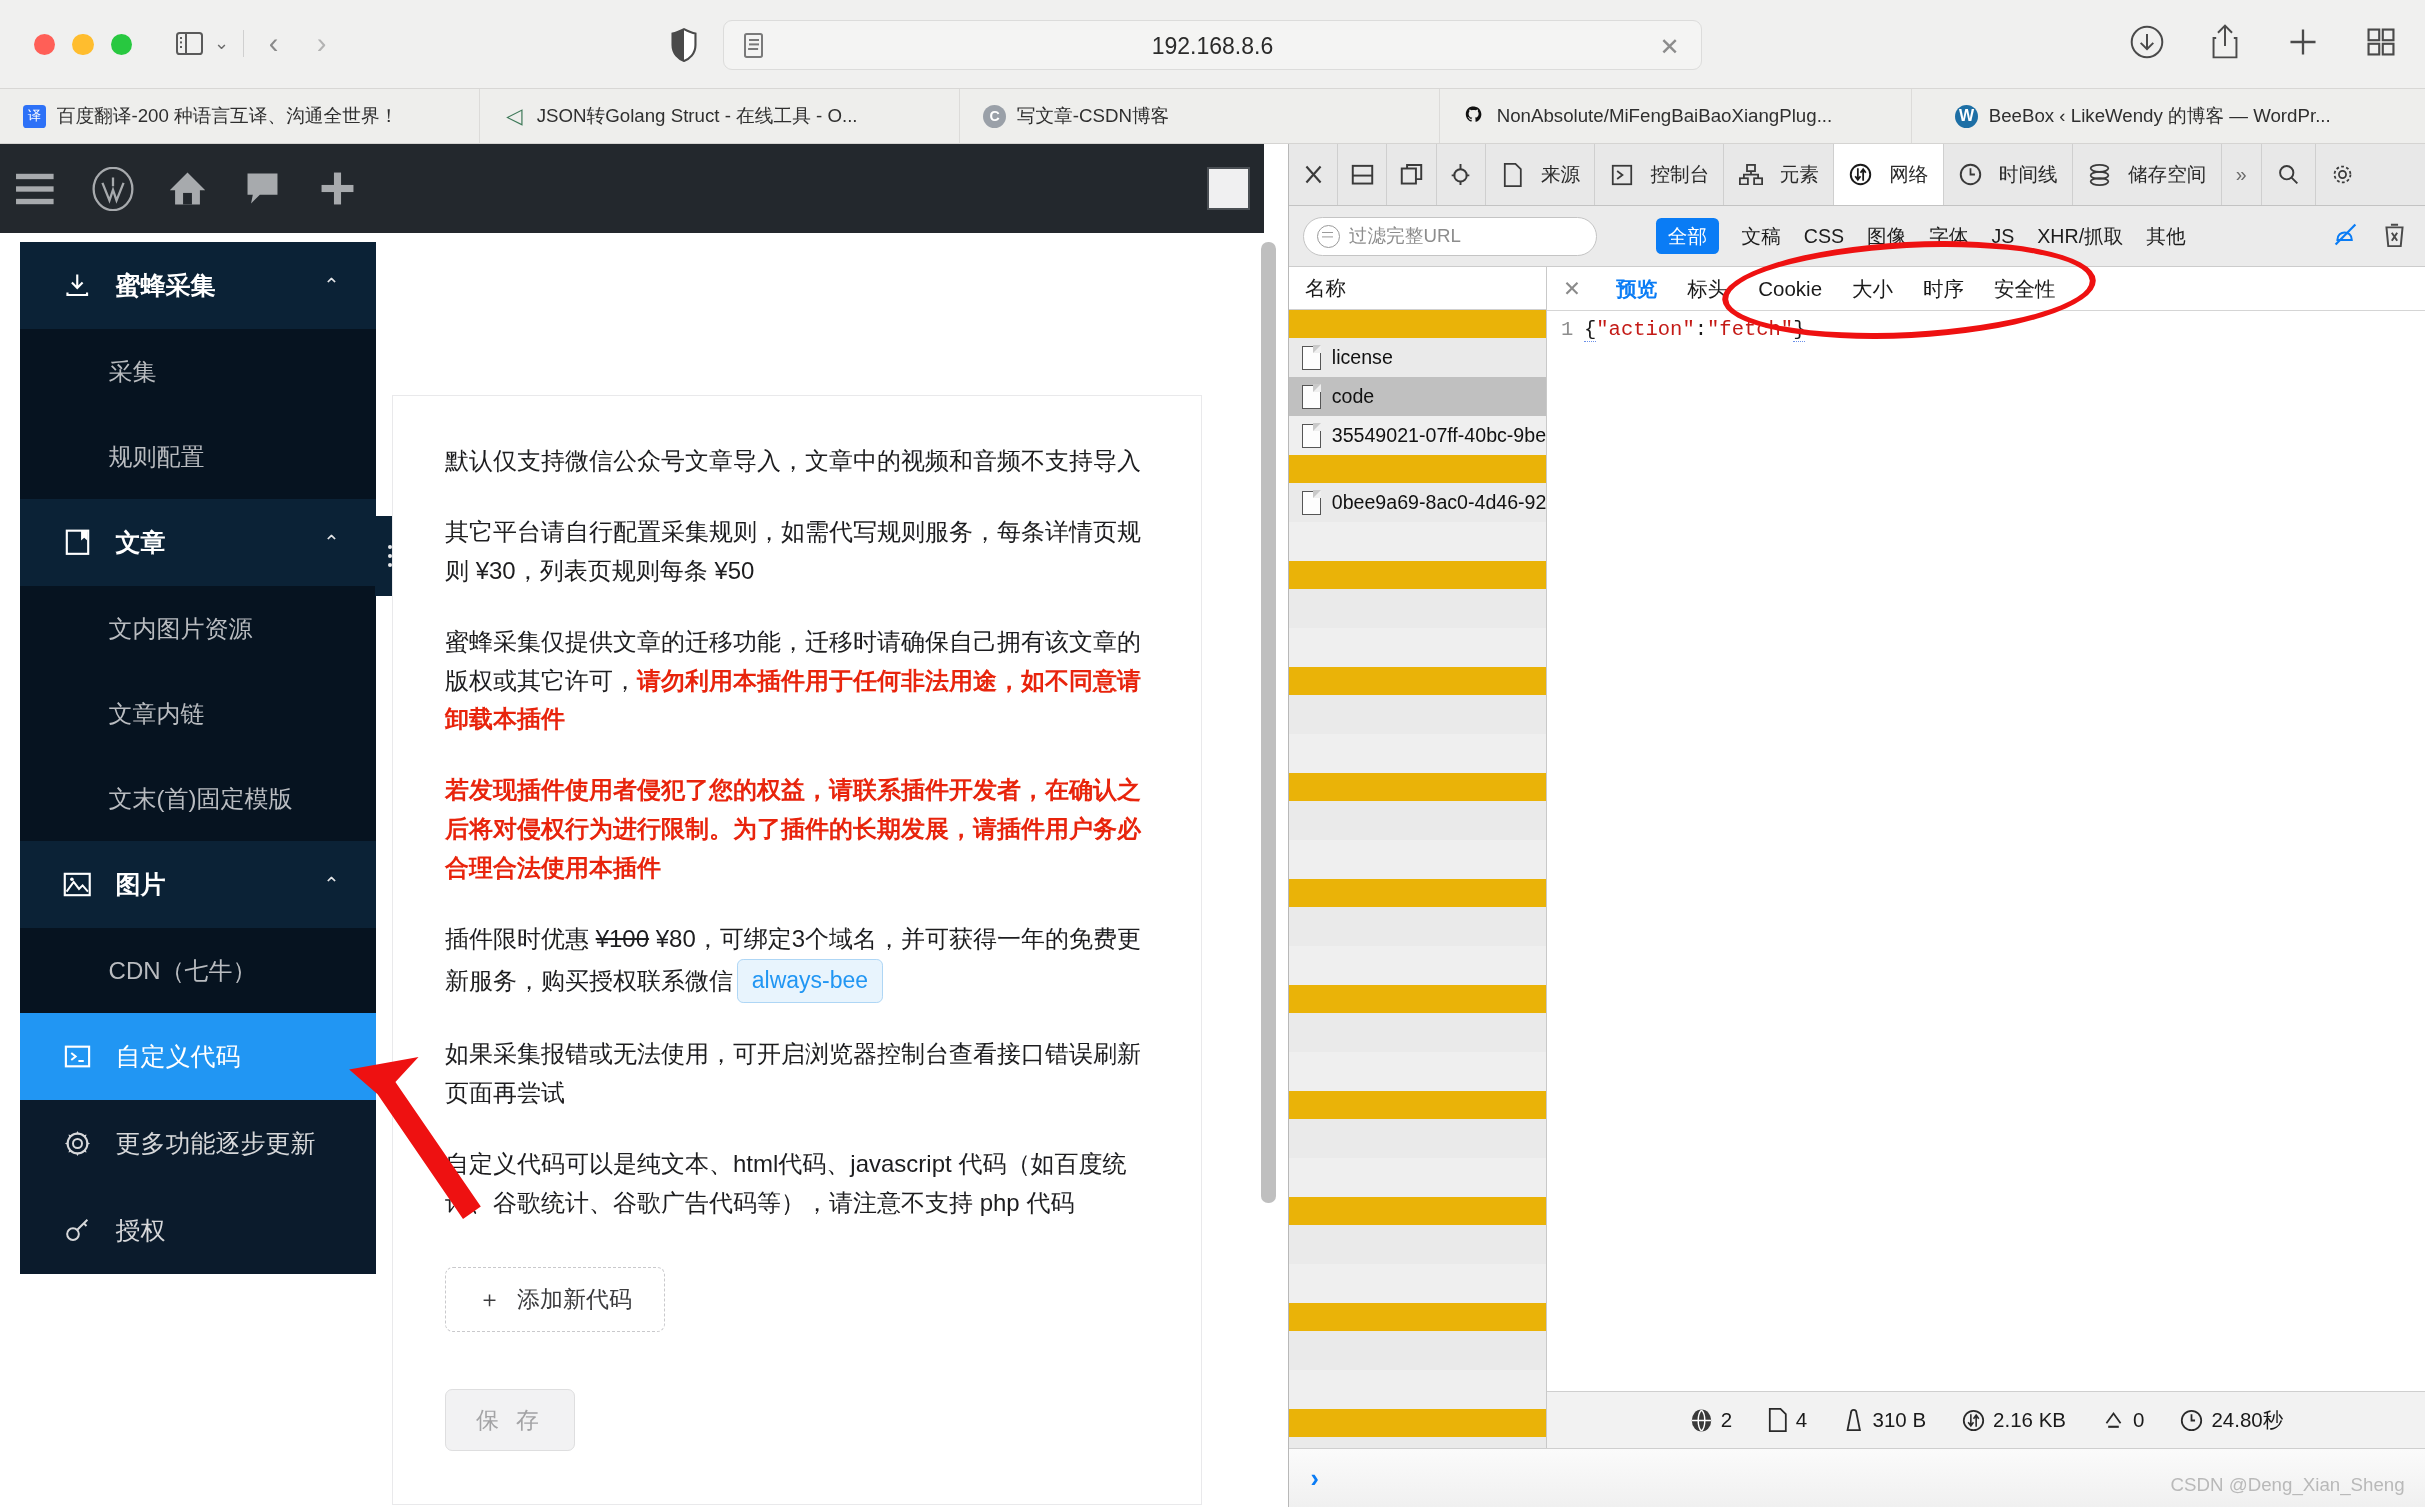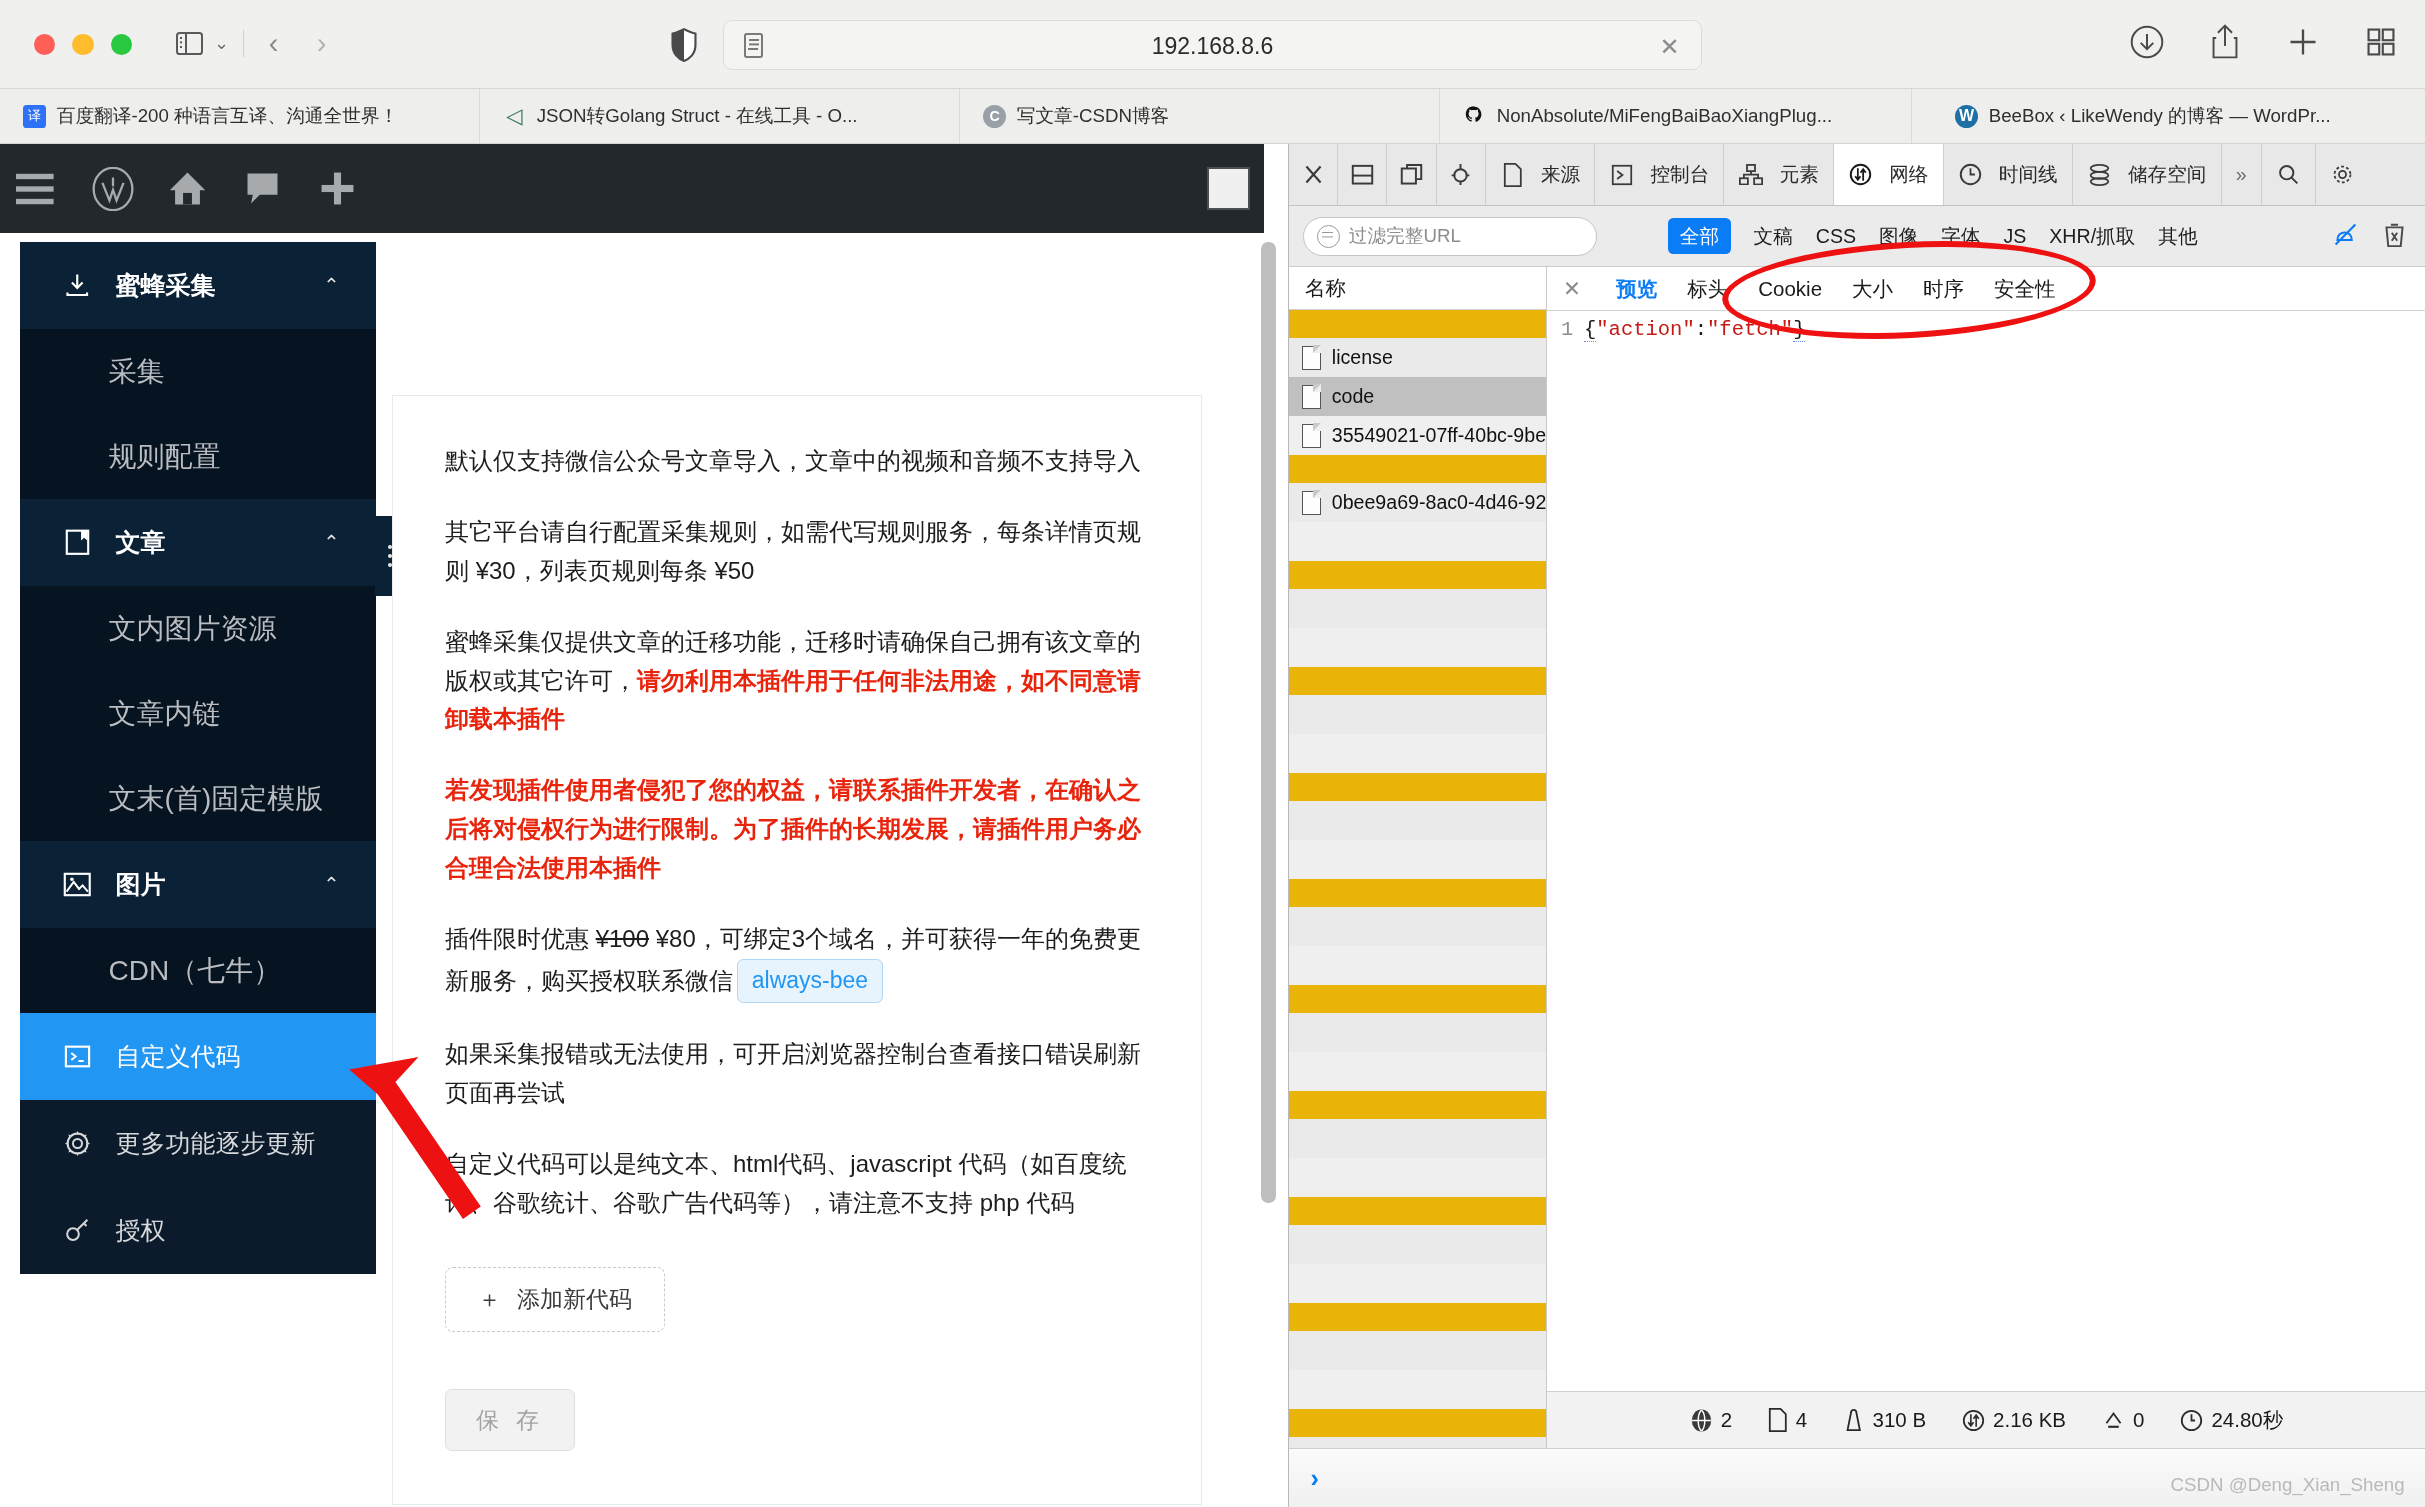--- a/index.html
+++ b/index.html
@@ -86,21 +86,21 @@
   .wp-white-box { position:absolute; right: 14.2px; top: 23px; width: 43px; height: 43px; background: #f0f0f1; border: 2.7px solid #4a4f54; }
 
   .wp-sidebar { position: absolute; left: 19.6px; top: 98px; width: 356px; background: #0b1b2c; color: #c3c4c7; }
   .menu-top {
     display: flex; align-items: center; height: 87px; padding-left: 43px; gap: 23px;
     background: #0b2236; font-size: 25px; color: #ffffff; font-weight: 600; position: relative;
   }
   .menu-top .chev { position: absolute; right: 36px; font-size: 19.6px; color: #e3e4e6; font-weight: 400; }
   .menu-ico { width: 30px; height: 30px; flex:0 0 30px; color: #ffffff; display:flex; align-items:center; justify-content:center; }
   .submenu { background: #061320; }
-  .sub-item { height: 85px; display: flex; align-items: center; padding-left: 89px; font-size: 28px; color: #b9bcc0; }
+  .sub-item { height: 85px; display: flex; align-items: center; padding-left: 89px; font-size: 24px; color: #b9bcc0; }
   .menu-single {
     display: flex; align-items: center; height: 87px; padding-left: 43px; gap: 23px;
     font-size: 25px; color: #d7d8da; background: #0b1b2c;
   }
   .menu-single.active { background: #2196f3; color: #ffffff; }
   .menu-single.active .menu-ico { color: #fff; }
 
   .content-card {
     position: absolute; left: 392px; top: 251px; width: 810px; min-height: 899px;
     background: #ffffff; border: 0.9px solid #e9e9eb;
@@ -148,21 +148,21 @@
     display: flex; align-items: center; justify-content: center; gap: 16px;
     padding: 0 14.2px; font-size: 19.6px; color: #2a2a2a;
     border-right: 0.9px solid #cfcfcf;
   }
   .it-cell.icon-only { padding: 0 11.6px; }
   .it-cell.active { background: #ffffff; }
   .it-cell.nb { border-right: none; }
   .it-ico { width: 25px; height: 25px; display:flex; align-items:center; justify-content:center; }
 
   .insp-filter {
-    height: 61px; background: #ebebeb; display: flex; align-items: center; gap: 12px;
+    height: 61px; background: #ebebeb; display: flex; align-items: center; gap: 0px;
     padding: 0 14.2px; border-bottom: 0.9px solid #cccccc;
   }
   .filter-input {
     width: 294px; height: 39px; background: #fff; border: 0.9px solid #c4c4c4; border-radius: 19.6px;
     display: flex; align-items: center; gap: 9px; padding: 0 12.5px; font-size: 18.7px; color: #8d8d8d;
   }
   .filter-input .fi-ico { width: 23px; height: 23px; border: 1.8px solid #9a9a9a; border-radius: 50%; position: relative; flex:0 0 23px;}
   .filter-input .fi-ico i { position: absolute; left: 4.4px; top: 6.2px; width: 10.7px; height: 1.8px; background: #9a9a9a; box-shadow: 0 4.4px 0 #9a9a9a; }
   .type-pills { display: flex; align-items: center; gap: 23px; margin-left: 27px; font-size: 19.6px; color: #1c1c1c; }
   .pill.sel { background: #0a7cf5; color: #fff; padding: 4.4px 11.6px; border-radius: 5.3px; margin-left: 32px; }

